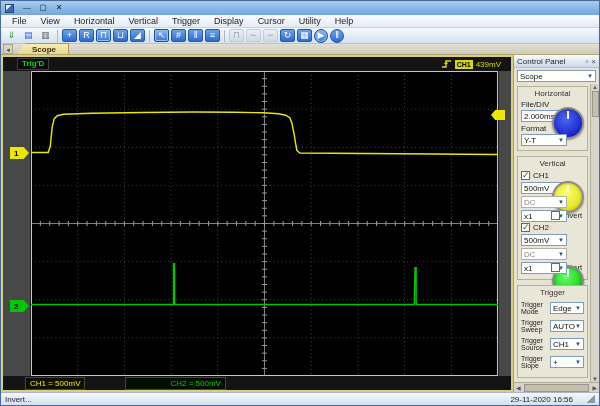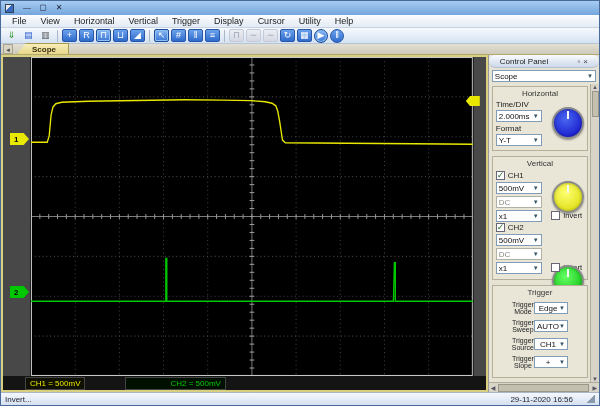--- a/index.html
+++ b/index.html
@@ -50,42 +50,42 @@
   .marker.ch2 { left:7px; background:#00c800; }
   .trig-marker { position:absolute; right:6px; width:14px; height:10px; background:#e8e800; clip-path:polygon(100% 0,30% 0,0 50%,30% 100%,100% 100%); }
   .scope-foot { height:14px; background:#141414; display:flex; align-items:center; font-size:8px; flex:0 0 auto;margin-left:12px;}
   .ch-chip { margin-left:10px; padding:0 4px; line-height:11px; border:1px solid #444; background:#101000; }
   .ch-chip.c1 { color:#e8e800; }
   .ch-chip.c2 { color:#00c800; margin-left:40px; background:#001000;padding-left:44px;}
   .foot-right { margin-left:auto; margin-right:6px; color:#e09818; display:flex; gap:26px; }
 
   
   .panel { flex:1; display:flex; flex-direction:column; background:#e6e3d4; border-left:1px solid #999; min-height:0;}
-  .panel-header { height:13px; background:linear-gradient(#fafbfd,#ccd8ea); display:flex; align-items:center; padding:0 11px; font-size:8px; color:#222; border-bottom:1px solid #b8c0cc; flex:0 0 auto;border-radius:6px;}
+  .panel-header { height:13px; background:linear-gradient(#fafbfd,#ccd8ea); display:flex; align-items:center; padding:0 3px; font-size:8px; color:#222; border-bottom:1px solid #b8c0cc; flex:0 0 auto;}
   .panel-header .hicons { margin-left:auto; display:flex; gap:3px; font-size:8px; color:#445; }
   .combo { background:#fff; border:1px solid #7f9db9; font-size:8px; color:#111; display:flex; align-items:center; padding:0 2px; height:12px; position:relative; }
   .combo .cv { flex:1; overflow:hidden; white-space:nowrap; }
   .combo .arrow { font-size:6px; color:#356; }
   .combo.disabled { background:#ffffff; color:#8a8a80; border-color:#b0b0a4; }
   .mode-combo { margin:2px 3px; flex:0 0 auto;}
   .panel-body { flex:1; position:relative; padding:2px 11px 2px 3px; overflow:hidden; min-height:0;}
   .group { border:1px solid #b4b09a; margin-bottom:5px; padding:2px 3px 4px; position:relative; background:#e9e6d8;}
   .group-caption { text-align:center; font-size:8px; color:#333; margin-bottom:2px; }
   .fld-label { font-size:8px; color:#222; margin:2px 0 1px; }
   .w46 { width:46px; }
   .knob { position:absolute; right:3px; width:32px; height:32px; border-radius:50%; border:2px solid #8a8a8a; box-shadow:0 1px 2px #0006, inset 0 0 3px #0005; }
   .knob::after { content:""; position:absolute; left:50%; top:2px; width:2px; height:8px; background:#f5f5f5; transform:translateX(-50%); }
   .knob.blue { background:radial-gradient(circle at 42% 35%, #4a66f0, #0a0ac4); }
   .knob.yellow { background:radial-gradient(circle at 42% 35%, #ffff70, #d6d600); }
   .knob.green { background:radial-gradient(circle at 42% 35%, #66ff66, #00b400); }
   .cbrow { display:flex; align-items:center; gap:3px; margin:3px 0 2px; font-size:8px; color:#222;}
   .cb { width:9px; height:9px; background:#fff; border:1px solid #667; position:relative; flex:0 0 auto;}
   .cb.checked::after { content:"✓"; position:absolute; left:0px; top:-2px; font-size:9px; color:#2a6a2a; }
   .invert-row { display:flex; justify-content:flex-end; align-items:center; gap:3px; font-size:7.5px; color:#222; margin-top:-11px; margin-bottom:3px; padding-right:2px;}
-  .trig-row { display:flex; align-items:center; justify-content:space-between; margin:4px 16px;text-align:center; }
+  .trig-row { display:flex; align-items:center; justify-content:space-between; margin:4px 0; }
   .trig-row .fld-label { font-size:7px; margin:0; }
   .trig-row .combo { width:34px; flex:0 0 auto;}
   .vscroll { position:absolute; top:0; right:0; bottom:0; width:9px; background:#d8d4c8; border-left:1px solid #b0ac9c; display:flex; flex-direction:column; align-items:center; font-size:6px; color:#556; }
   .vscroll .vthumb { width:7px; height:26px; background:#c4c0b0; border:1px solid #9a968a; margin-top:1px;}
   .vscroll .up { margin-top:0; } .vscroll .down { margin-top:auto; }
   .hscroll { height:10px; background:#d8d4c8; border-top:1px solid #b0ac9c; display:flex; align-items:center; font-size:6px; color:#556; flex:0 0 auto;}
   .hscroll .hthumb { flex:1; height:8px; background:#c4c0b0; border:1px solid #9a968a; margin:0 1px;}
   .hscroll span { padding:0 2px; }
 
   
@@ -143,20 +143,31 @@
     </div>
 
   <div class="tabbar">
     <div class="tab-back">◂</div>
     <div class="tab">Scope</div>
   </div>
 
   <div class="main">
 
     <div class="scope-wrap">
+      <div class="scope-strip">
+        <div class="trig-status">Trig'D</div>
+        <div class="trig-readout">
+          <svg width="11" height="10">
+            <path d="M1 8 H5 V2 H10" stroke="#d8d800" stroke-width="1.4" fill="none"></path>
+            <path d="M3 5 L5 2 L7 5" fill="#d8d800"></path>
+          </svg>
+          <span class="src-chip">CH1</span>
+          <span class="lvl-text">439mV</span>
+        </div>
+      </div>
 
       <div class="scope-middle">
         <div class="gutter-l"></div>
         <svg class="graticule" viewBox="0 0 462 307" preserveAspectRatio="none">
             <line x1="46.2" y1="0" x2="46.2" y2="307" stroke="#464646" stroke-width="1" stroke-dasharray="1 3"></line>
             <line x1="92.4" y1="0" x2="92.4" y2="307" stroke="#464646" stroke-width="1" stroke-dasharray="1 3"></line>
             <line x1="138.60000000000002" y1="0" x2="138.60000000000002" y2="307" stroke="#464646" stroke-width="1" stroke-dasharray="1 3"></line>
             <line x1="184.8" y1="0" x2="184.8" y2="307" stroke="#464646" stroke-width="1" stroke-dasharray="1 3"></line>
             <line x1="277.20000000000005" y1="0" x2="277.20000000000005" y2="307" stroke="#464646" stroke-width="1" stroke-dasharray="1 3"></line>
             <line x1="323.40000000000003" y1="0" x2="323.40000000000003" y2="307" stroke="#464646" stroke-width="1" stroke-dasharray="1 3"></line>
@@ -287,21 +298,21 @@
 
       <div class="combo mode-combo">
         <span class="cv">Scope</span>
           <span class="arrow">▼</span>
       </div>
 
       <div class="panel-body">
 
         <div class="group">
           <div class="group-caption">Horizontal</div>
-          <div class="fld-label">Time/DIV</div>
+          <div class="fld-label">File/DIV</div>
           <div class="combo w46">
             <span class="cv">2.000ms</span>
               <span class="arrow">▼</span>
           </div>
           <div class="knob blue" style="top:20px;"></div>
           <div class="fld-label">Format</div>
           <div class="combo w46">
             <span class="cv">Y-T</span>
               <span class="arrow">▼</span>
           </div>

